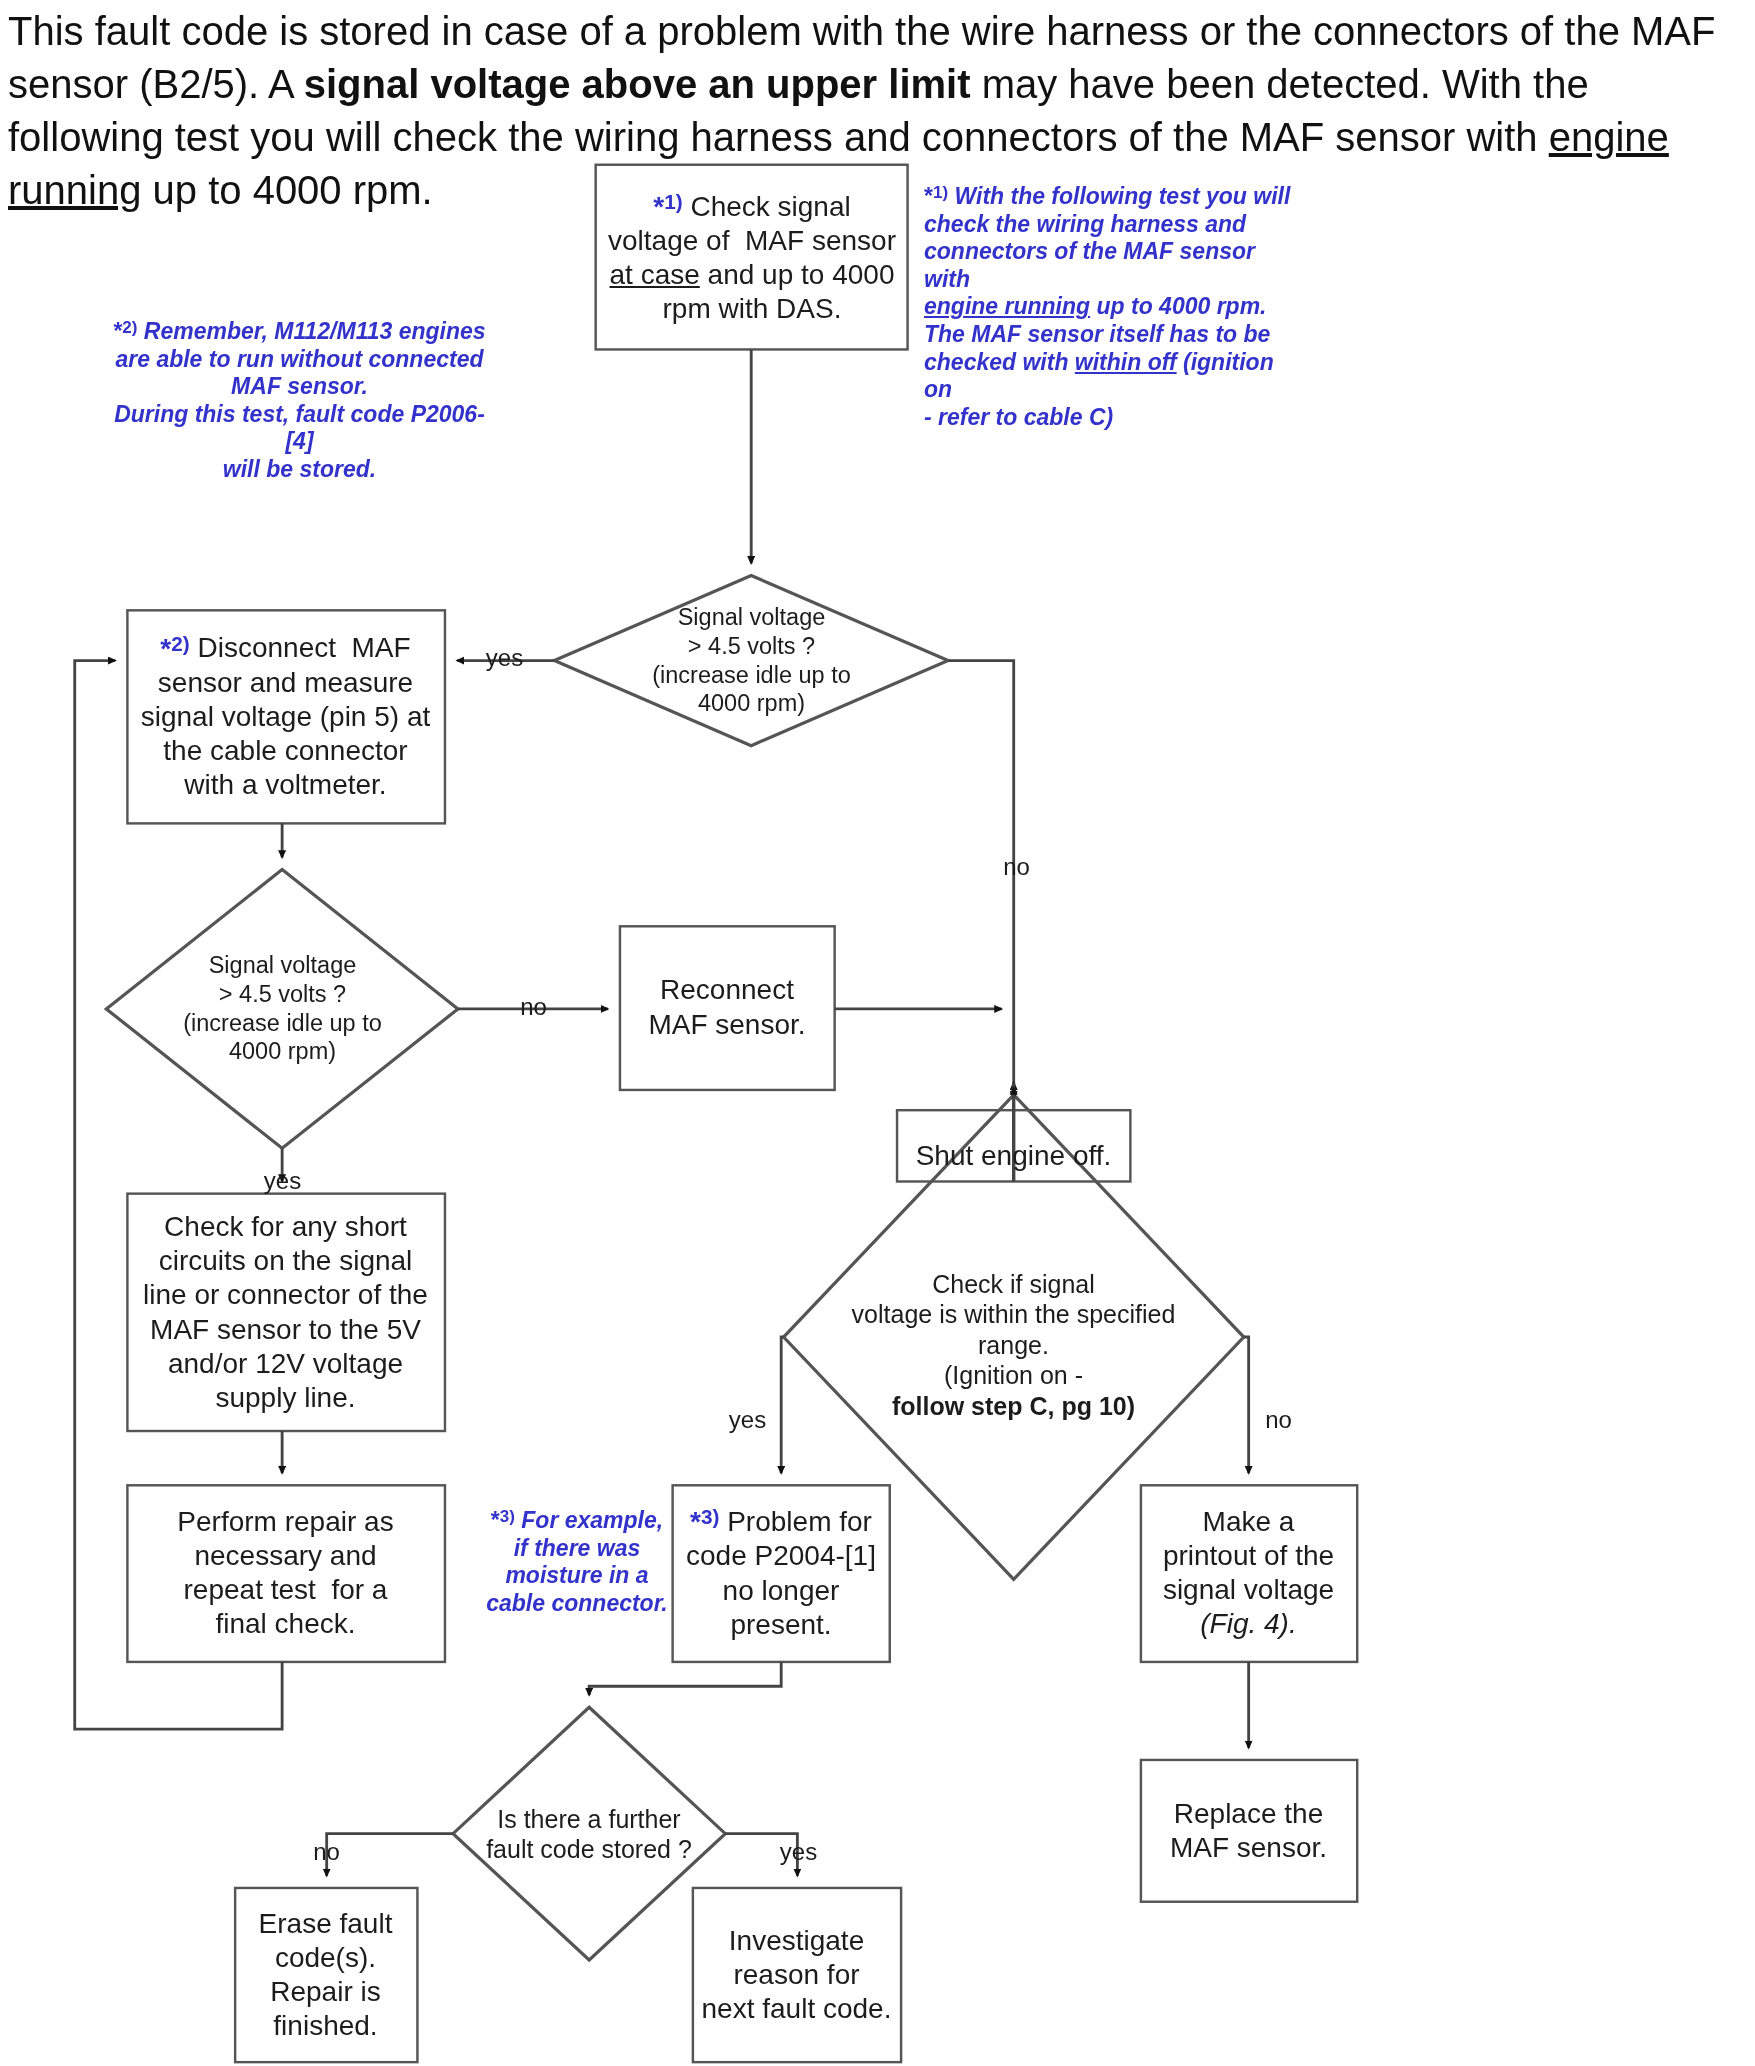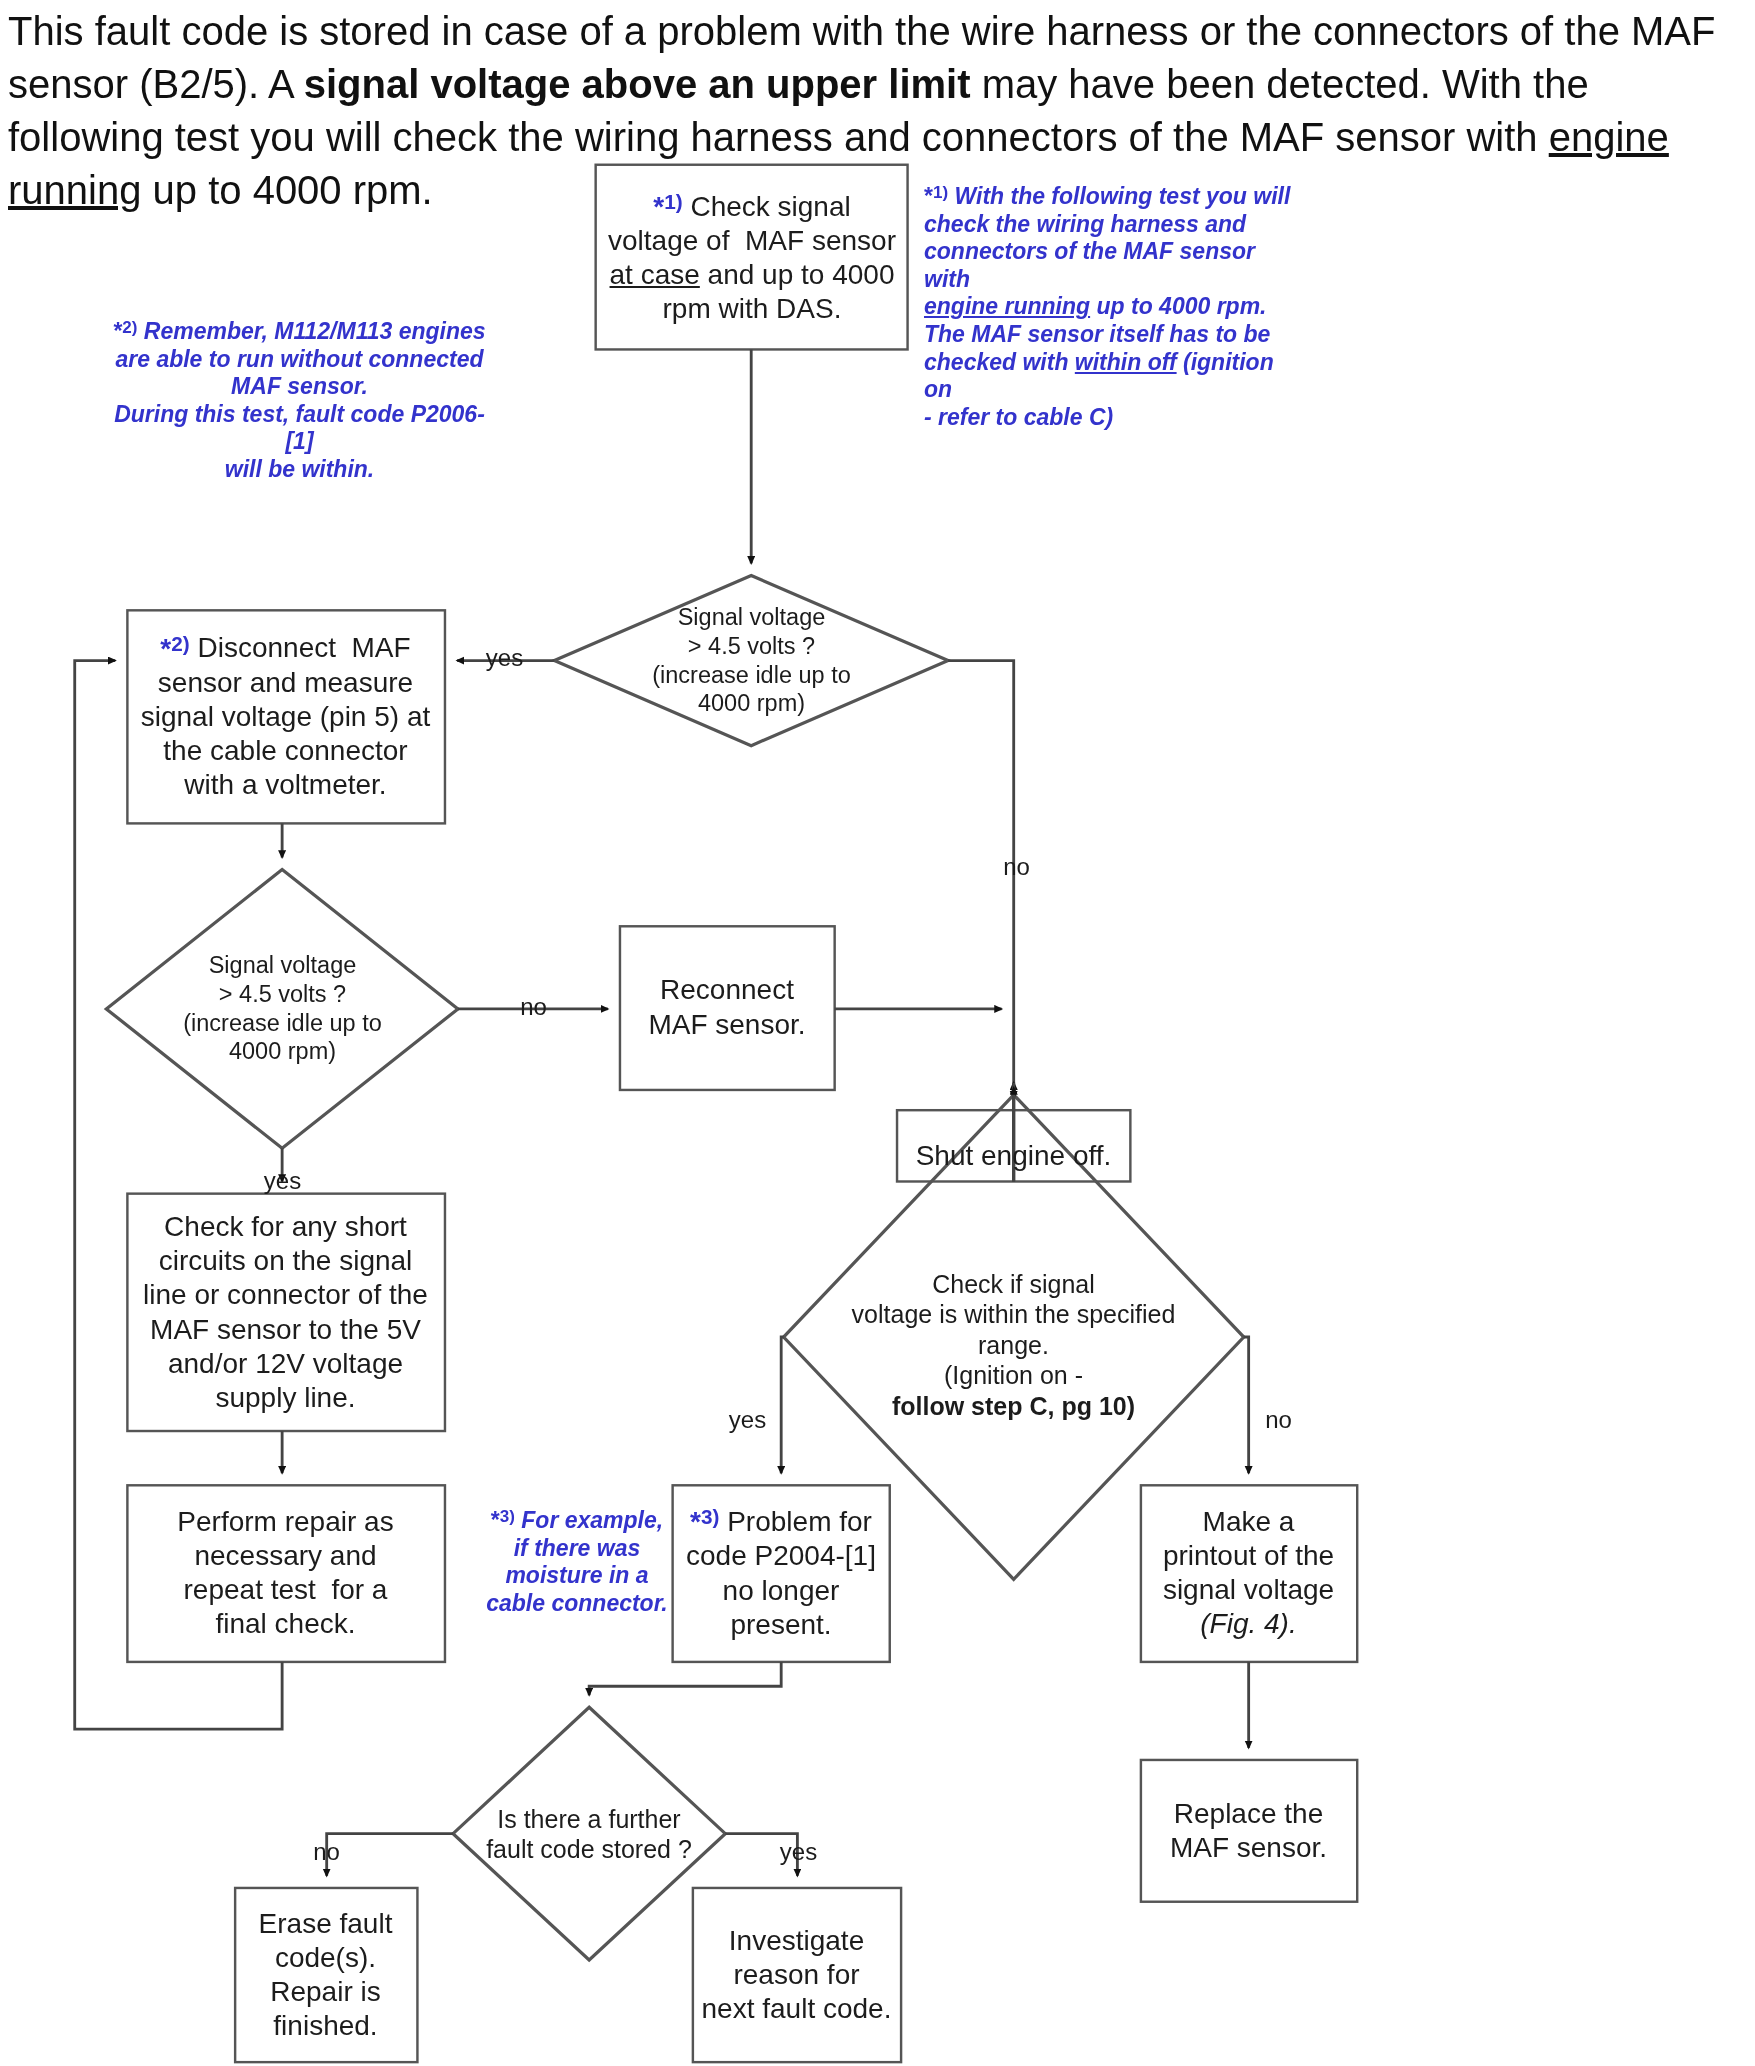--- a/index.html
+++ b/index.html
@@ -268,22 +268,22 @@
   <u>engine running</u><span> up to 4000 rpm.</span><br>
   <span>The  MAF sensor itself has to be</span><br>
   <span>checked with </span><u>within off</u><span> (ignition on</span><br>
   <span>- refer to cable C)</span>
 </div>
 
 <div class="note center" style="left:105px;top:180px;width:389px;">
   <span class="sup">*<span class="tiny">2)</span></span><span> Remember, M112/M113 engines</span><br>
   <span>are able to run without connected</span><br>
   <span>MAF sensor.</span><br>
-  <span>During this test, fault code P2006-[1]</span><br>
-  <span>will be within.</span>
+  <span>During this test, fault code P2006-[4]</span><br>
+  <span>will be stored.</span>
 </div>
 
 <div class="note" style="left:480px;top:1369px;width:194px;text-align:center;">
   <span class="sup">*<span class="tiny">3)</span></span><span> For example,</span><br>
   <span>if there was</span><br>
   <span>moisture in a</span><br>
   <span>cable connector.</span>
 </div>
 
 <div class="lbl" style="left:472px;top:506px;width:65px;">yes</div>

